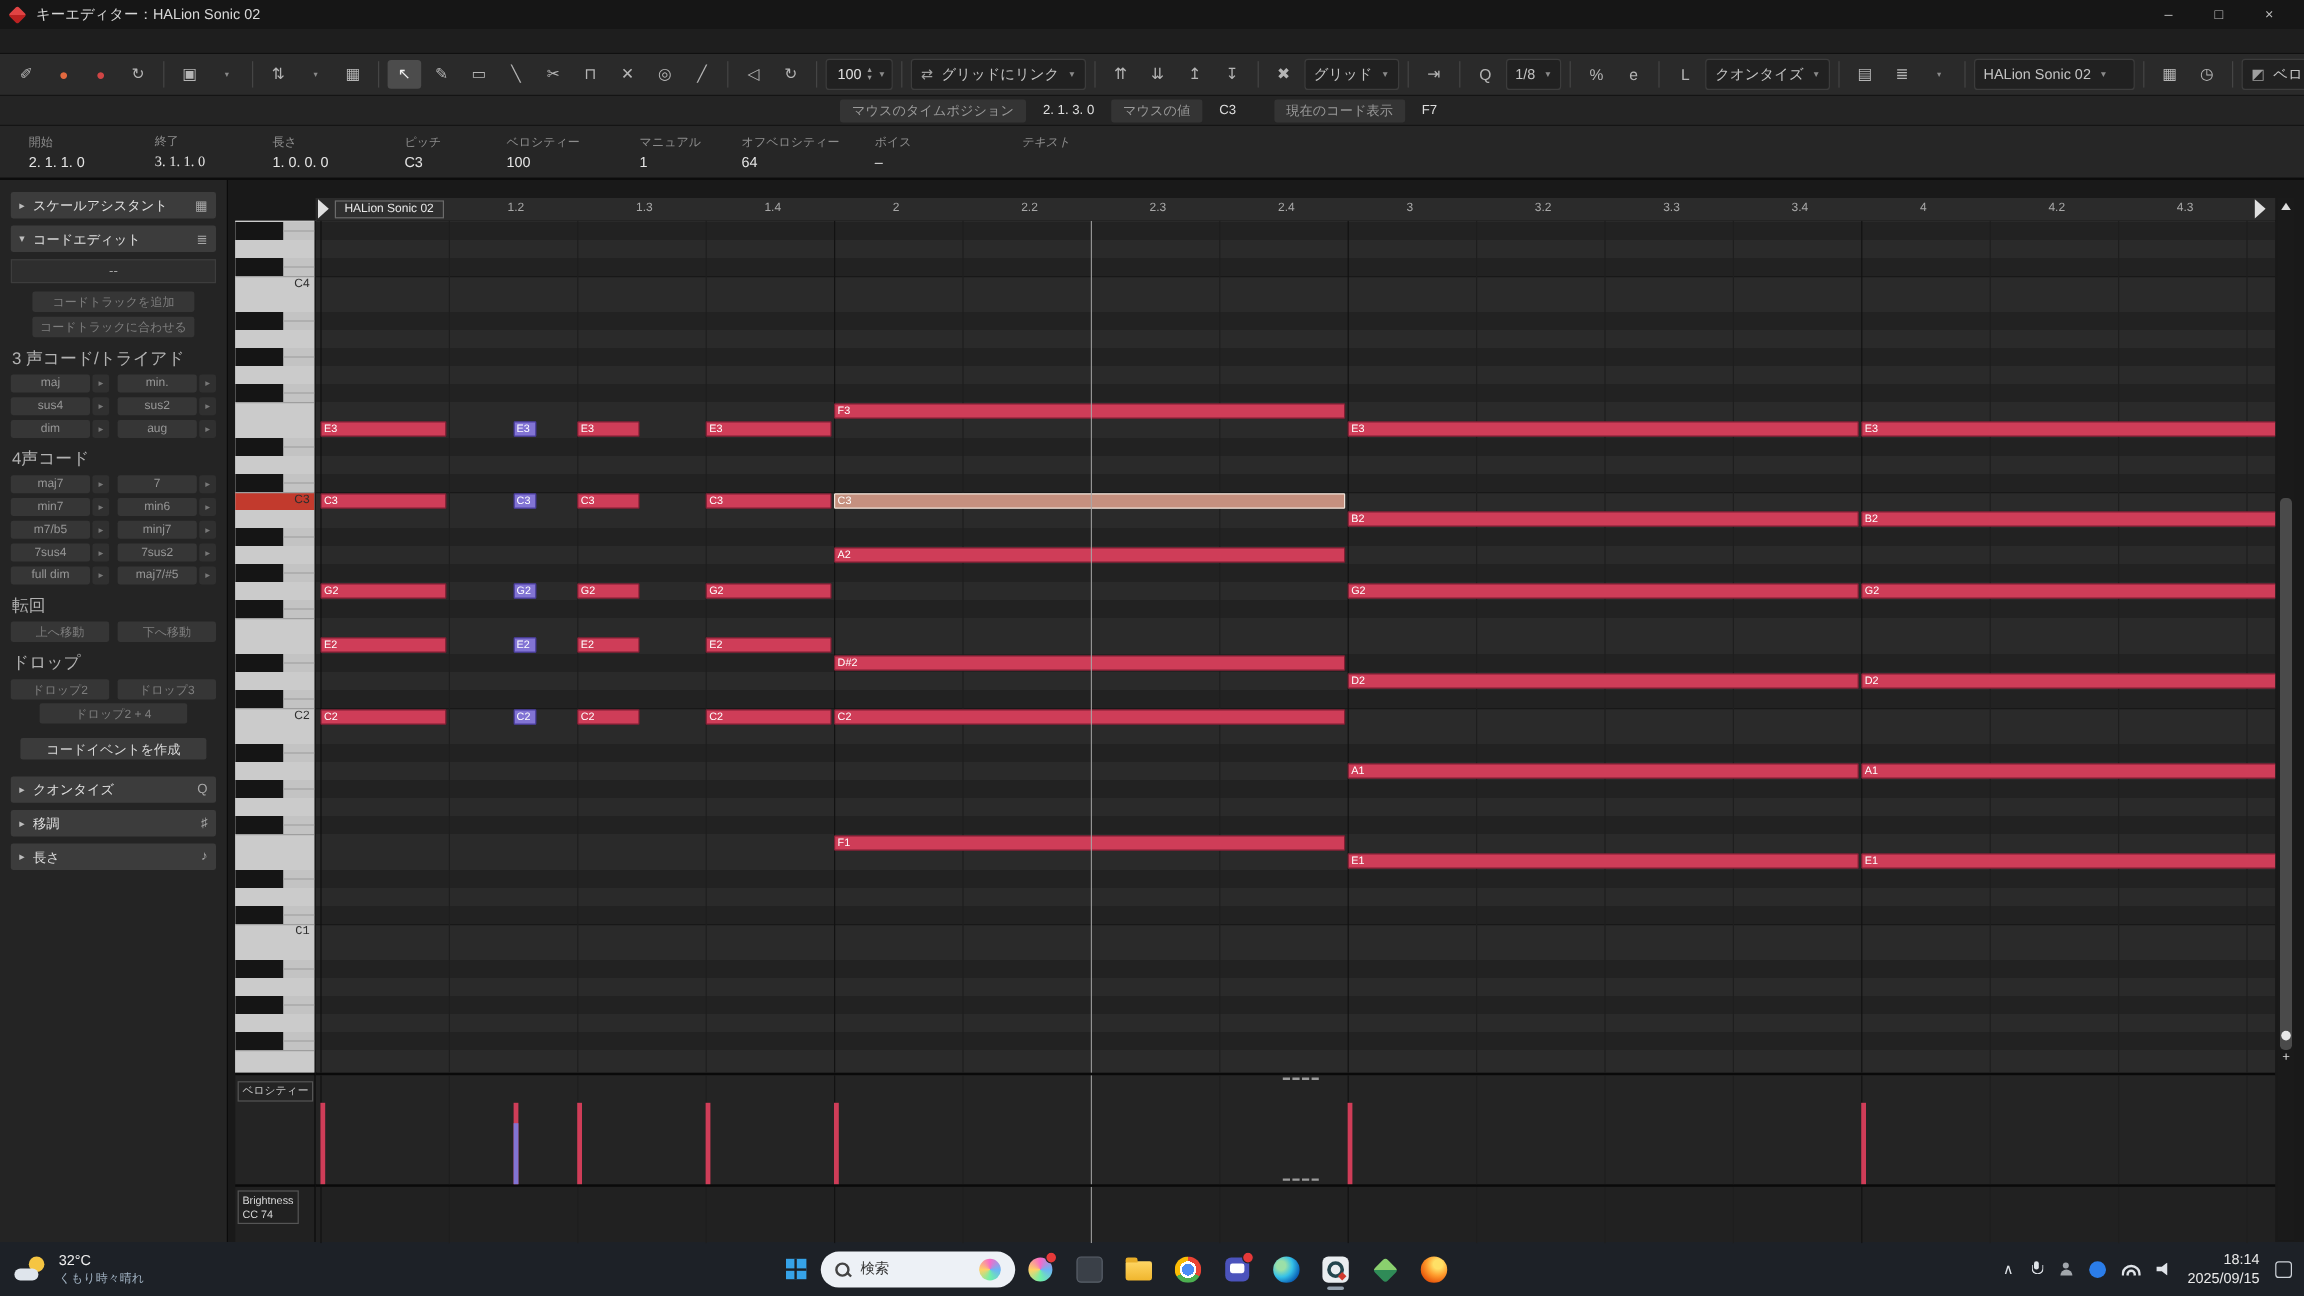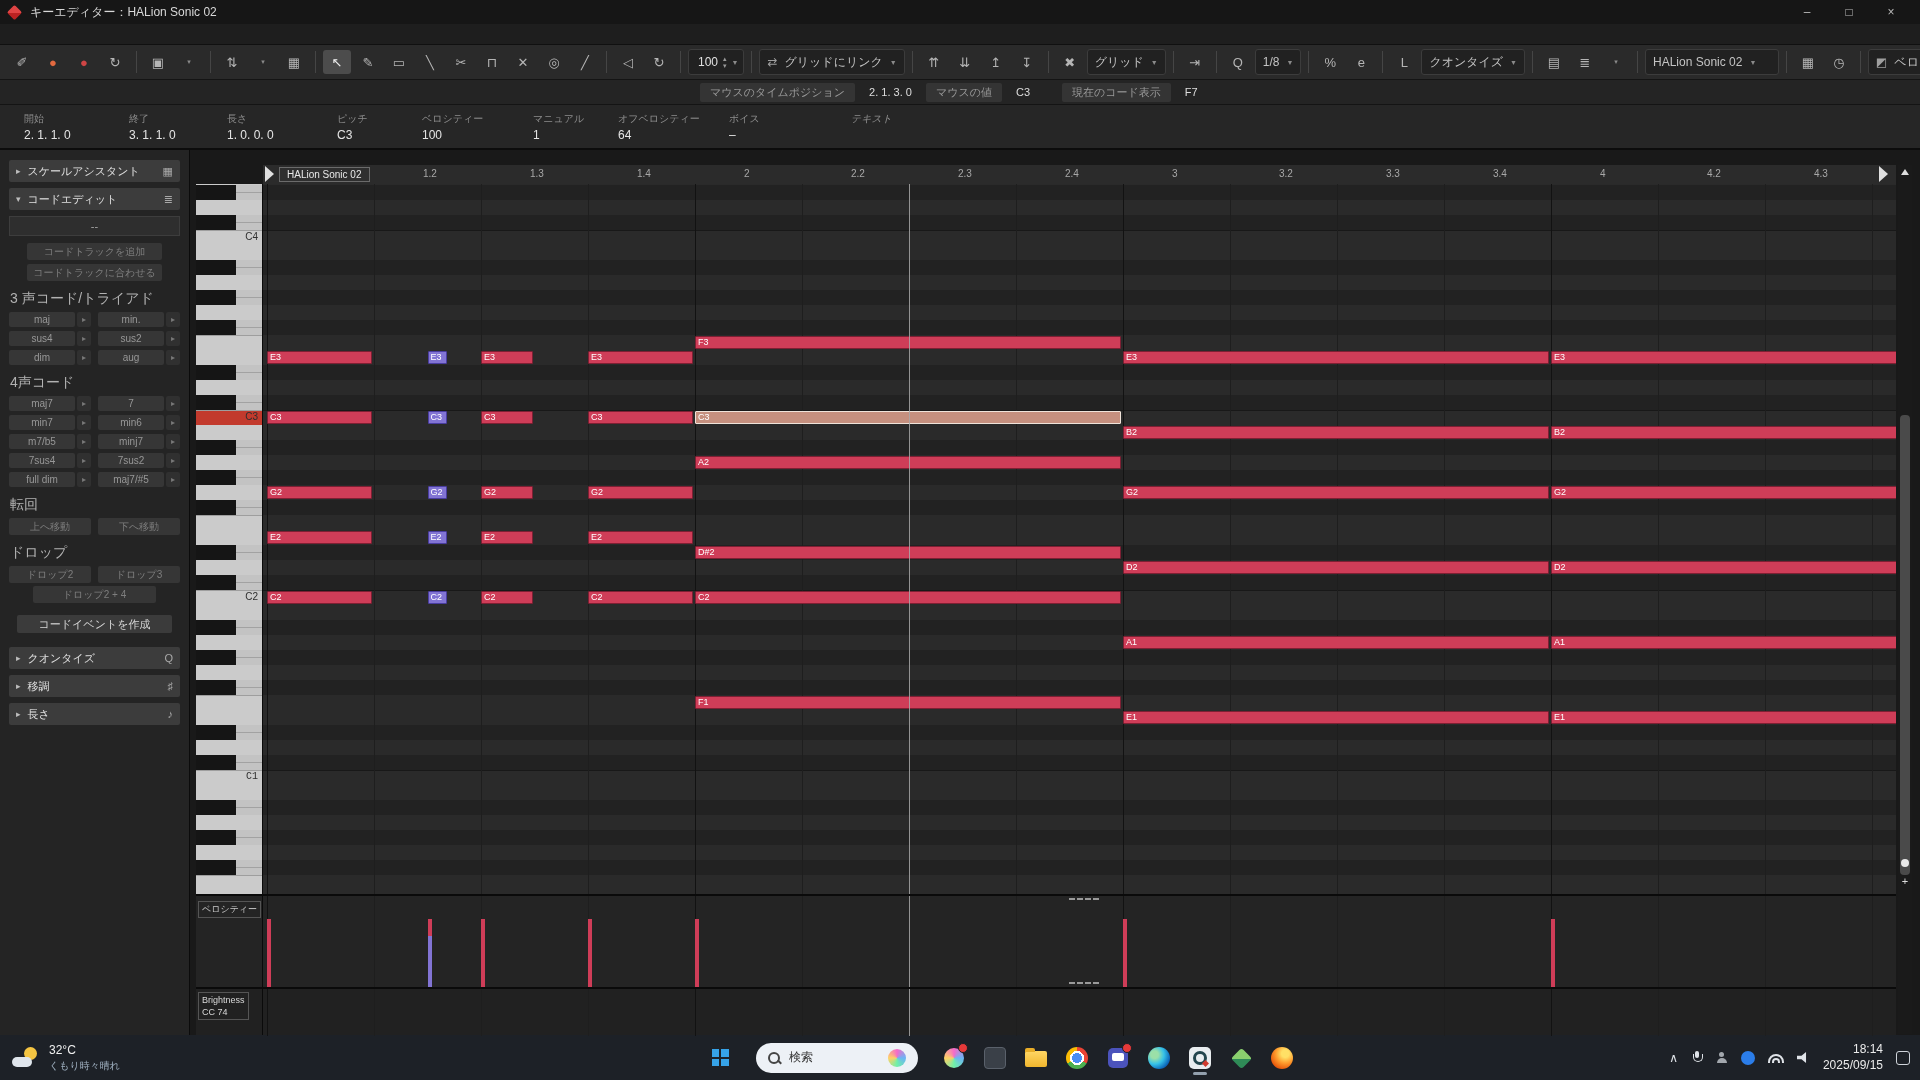--- a/index.html
+++ b/index.html
@@ -113,21 +113,21 @@
 
   
   .taskbar{position:absolute;left:0;top:1035px;width:1920px;height:45px;background:#1d2127;display:flex;align-items:center;}
   .weather{display:flex;align-items:center;gap:9px;padding-left:12px;width:250px;}
   .weather-ic{position:relative;width:28px;height:24px;}
   .weather-ic::before{content:'';position:absolute;right:3px;top:1px;width:13px;height:13px;background:#f5c542;border-radius:50%;}
   .weather-ic::after{content:'';position:absolute;left:0;bottom:3px;width:20px;height:10px;background:#dfe5ec;border-radius:6px;}
   .weather-text{display:flex;flex-direction:column;line-height:1.3;}
   .weather-temp{font-size:12px;color:#f0f0f0;}
   .weather-cond{font-size:10px;color:#9fb0c0;}
-  .task-center{position:absolute;left:704px;display:flex;align-items:center;gap:20px;height:45px;}
+  .task-center{position:absolute;left:647px;display:flex;align-items:center;gap:5px;height:45px;}
   .tapp{position:relative;width:32px;height:36px;display:flex;align-items:center;justify-content:center;}
   .badge{position:absolute;right:2px;top:3px;width:8px;height:8px;border-radius:50%;background:#e63939;border:1px solid #1d2127;}
   .running::after{content:'';position:absolute;bottom:1px;left:9px;width:14px;height:3px;border-radius:2px;background:#93a0ad;}
   .search-pill{width:162px;height:30px;background:#edf1f6;border-radius:15px;display:flex;align-items:center;gap:9px;padding:0 12px;box-sizing:border-box;}
   .mag{width:8px;height:8px;border:2px solid #444;border-radius:50%;position:relative;flex:none;}
   .mag::after{content:'';position:absolute;left:7px;top:7px;width:5px;height:2px;background:#444;transform:rotate(45deg);}
   .search-text{color:#333;font-size:12px;}
   .pill-cop{margin-left:auto;width:18px;height:18px;border-radius:50%;background:conic-gradient(#f66ac9,#6cb4f5,#6ff0a9,#ffd166,#f66ac9);}
   .ti{flex:none;}
   .ti-start{width:17px;height:17px;background-color:#36a3e8;background-image:linear-gradient(#1d2127,#1d2127),linear-gradient(#1d2127,#1d2127);background-size:2px 100%,100% 2px;background-position:center,center;background-repeat:no-repeat;}
@@ -271,21 +271,21 @@
       <div class="mr-value">C3</div>
       <div class="mr-label">現在のコード表示</div>
       <div class="mr-value">F7</div>
     </div>
 
   <div id="infoline">
       <div class="il-field" style="width: 105px;">
         <div class="il-label">開始</div>
         <div class="il-value">2. 1. 1. 0</div>
       </div>
-      <div class="il-field" style="width: 98px;">
+      <div class="il-field" style="width: 98px; font-family: Liberation Serif, serif;">
         <div class="il-label">終了</div>
         <div class="il-value">3. 1. 1. 0</div>
       </div>
       <div class="il-field" style="width: 110px;">
         <div class="il-label">長さ</div>
         <div class="il-value">1. 0. 0. 0</div>
       </div>
       <div class="il-field" style="width: 85px;">
         <div class="il-label">ピッチ</div>
         <div class="il-value">C3</div>

